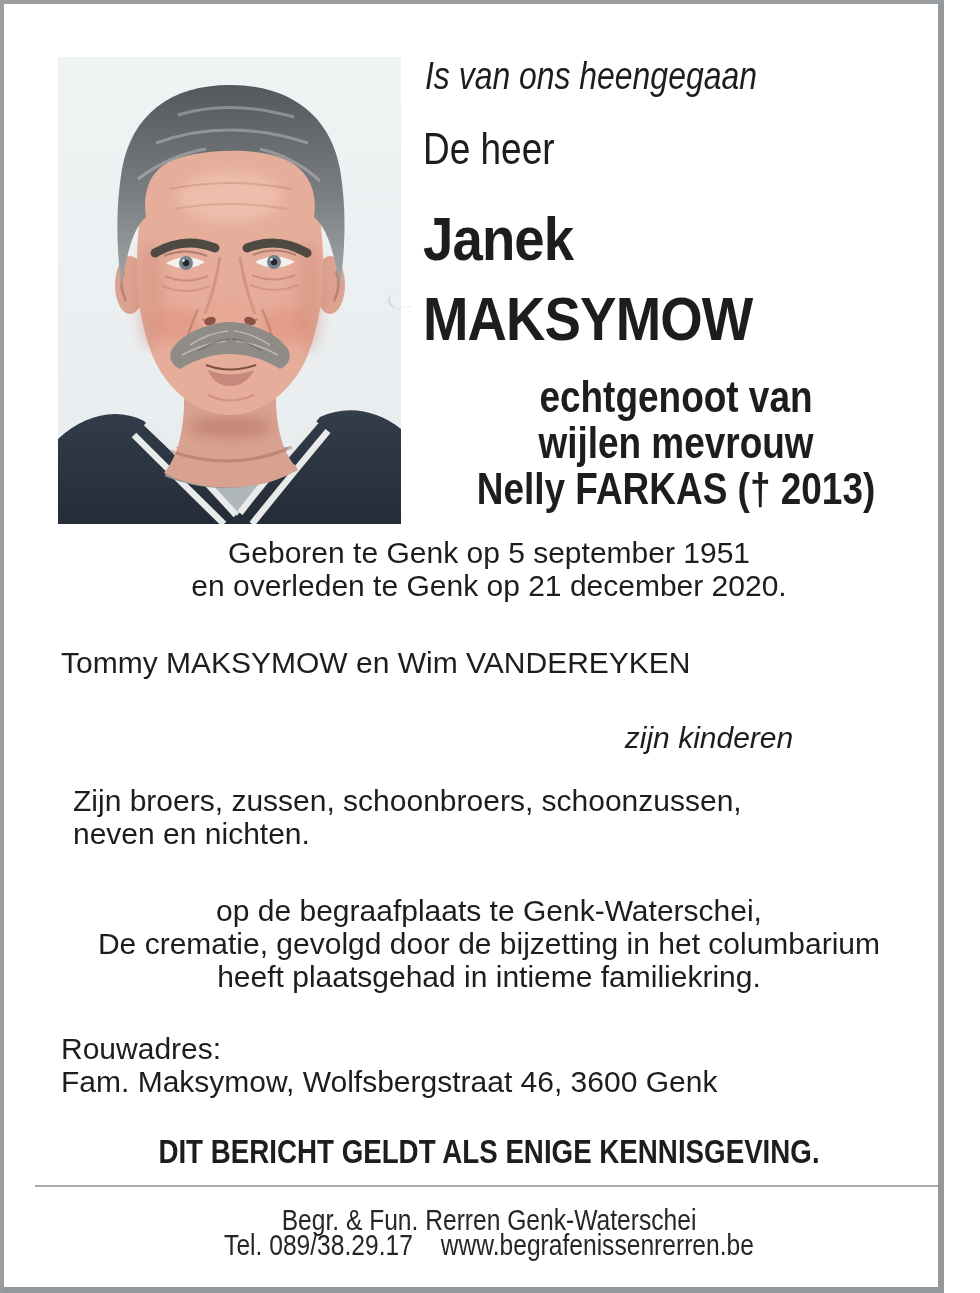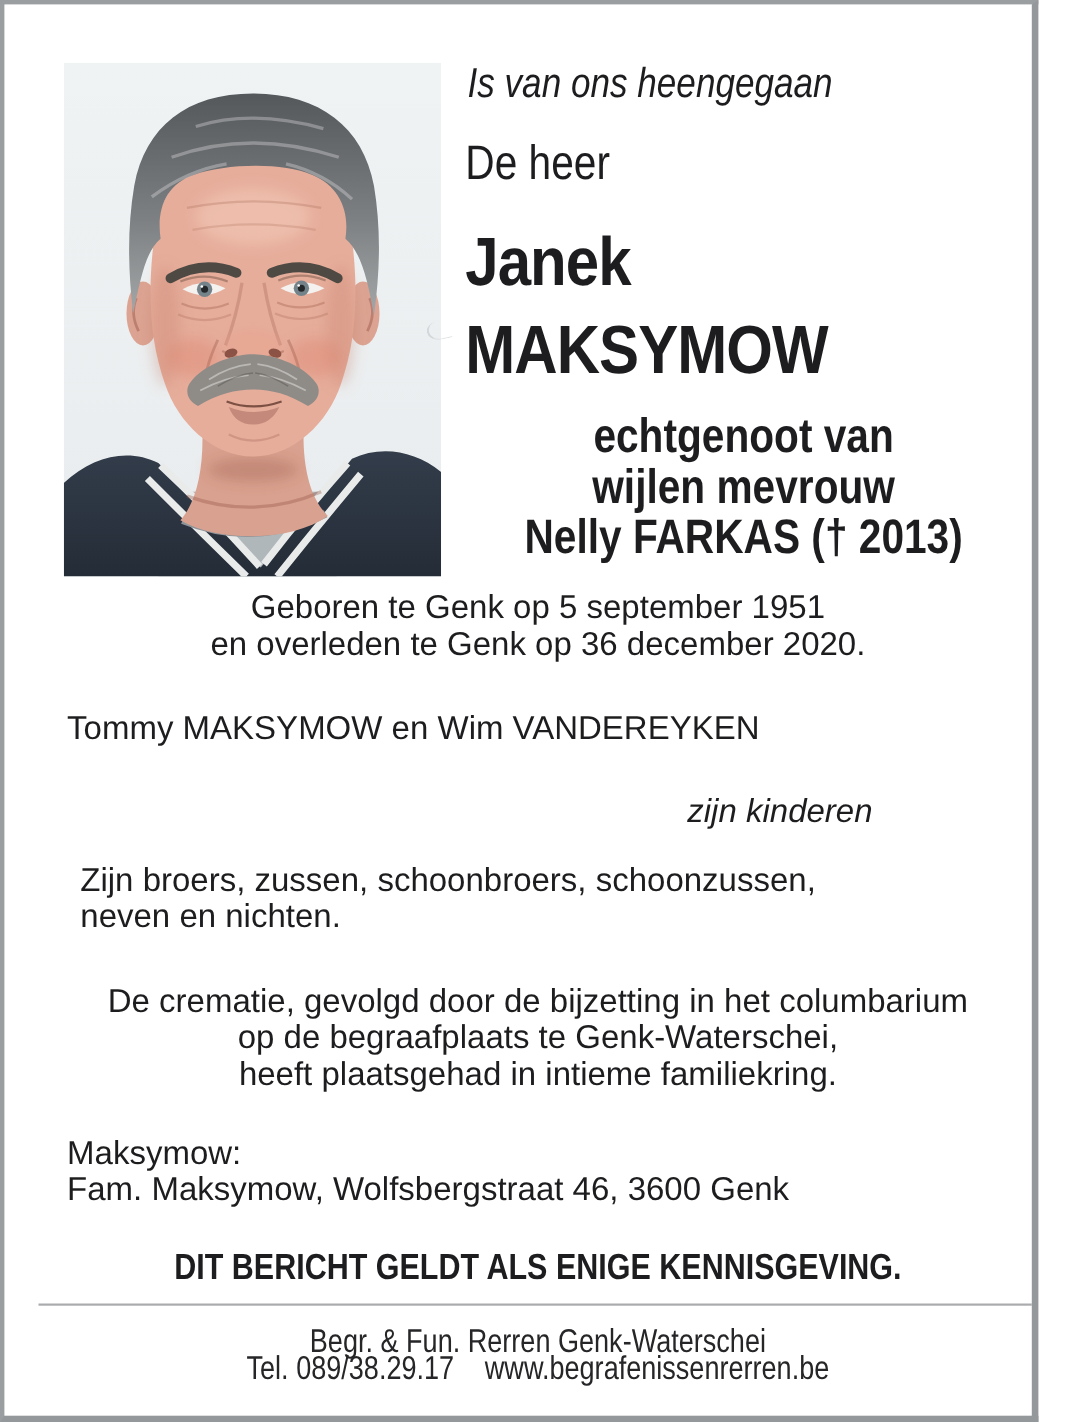--- a/index.html
+++ b/index.html
@@ -171,41 +171,41 @@
   </div>
 
   <div class="abs spouse-block">
     <div>echtgenoot van</div>
     <div>wijlen mevrouw</div>
     <div>Nelly FARKAS († 2013)</div>
   </div>
 
   <div class="abs full body-text dates-block">
     <div>Geboren te Genk op 5 september 1951</div>
-    <div>en overleden te Genk op 36 december 2020.</div>
+    <div>en overleden te Genk op 21 december 2020.</div>
   </div>
 
   <div class="abs left-col body-text announce-block nowrap">
     <div>Tommy MAKSYMOW en Wim VANDEREYKEN</div>
   </div>
   <div class="abs body-text italic kinderen nowrap">zijn kinderen</div>
 
   <div class="abs left-col body-text relatives-block nowrap">
     <div>Zijn broers, zussen, schoonbroers, schoonzussen,</div>
     <div>neven en nichten.</div>
   </div>
 
   <div class="abs full body-text ceremony-block">
+    <div>op de begraafplaats te Genk-Waterschei,</div>
     <div>De crematie, gevolgd door de bijzetting in het columbarium</div>
-    <div>op de begraafplaats te Genk-Waterschei,</div>
     <div>heeft plaatsgehad in intieme familiekring.</div>
   </div>
 
   <div class="abs left-col body-text address-block nowrap">
-    <div>Maksymow:</div>
+    <div>Rouwadres:</div>
     <div>Fam. Maksymow, Wolfsbergstraat 46, 3600 Genk</div>
   </div>
 
   <div class="abs full notice-line cond-center nowrap">DIT BERICHT GELDT ALS ENIGE KENNISGEVING.</div>
 
   <div class="abs divider"></div>
   <div class="abs full footer-block">
     <div>Begr. &amp; Fun. Rerren Genk-Waterschei</div>
     <div class="nowrap">
       <span>Tel. 089/38.29.17</span><span class="footer-gap"></span><span>www.begrafenissenrerren.be</span>

